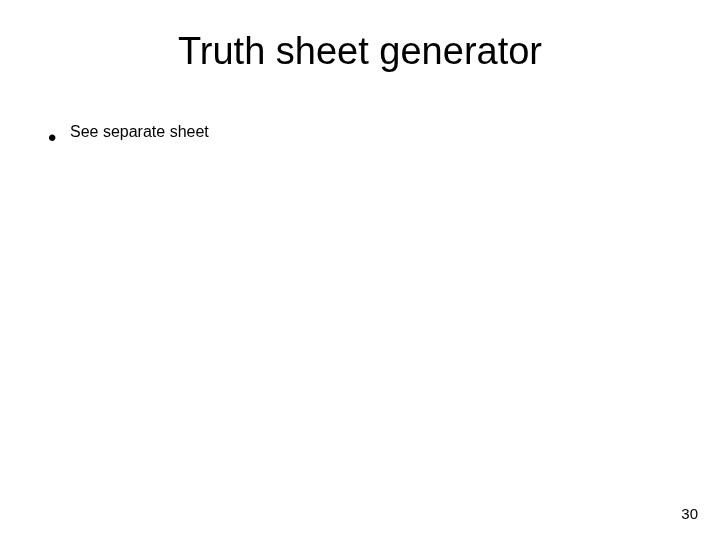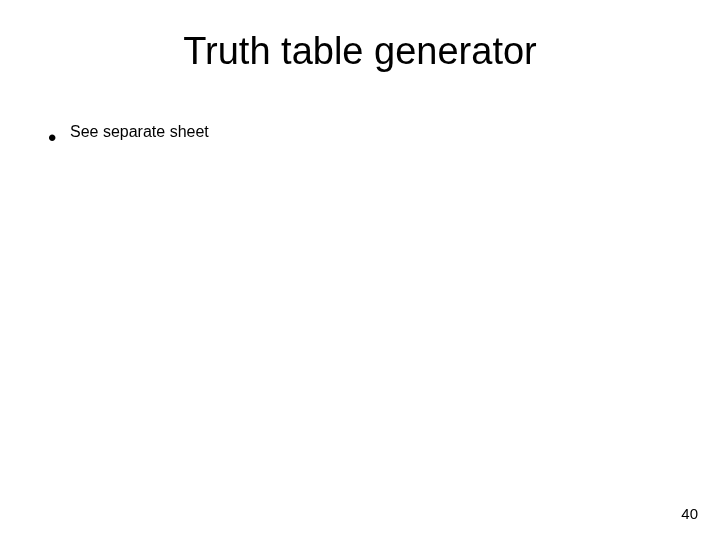--- a/index.html
+++ b/index.html
@@ -51,18 +51,18 @@
       position: absolute;
       bottom: 18px;
       right: 22px;
       font-size: 15px;
     }
   </style>
 </head>
 <body>
 
 <div class="slide">
-  <h1 class="title">Truth table generator</h1>
+  <h1 class="title">Truth sheet generator</h1>
   <ul class="bullet-list">
     <li class="bullet-item">See separate sheet</li>
   </ul>
-  <div class="page-number">40</div>
+  <div class="page-number">30</div>
 </div>
 
 </body></html>

